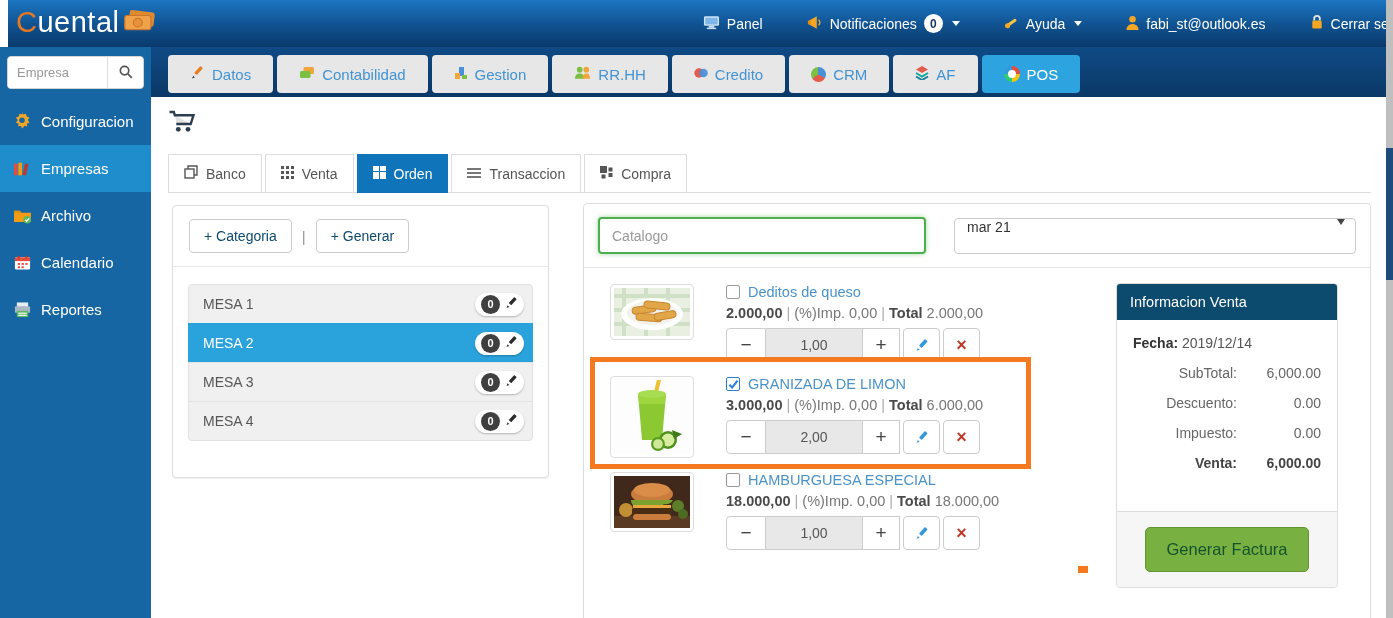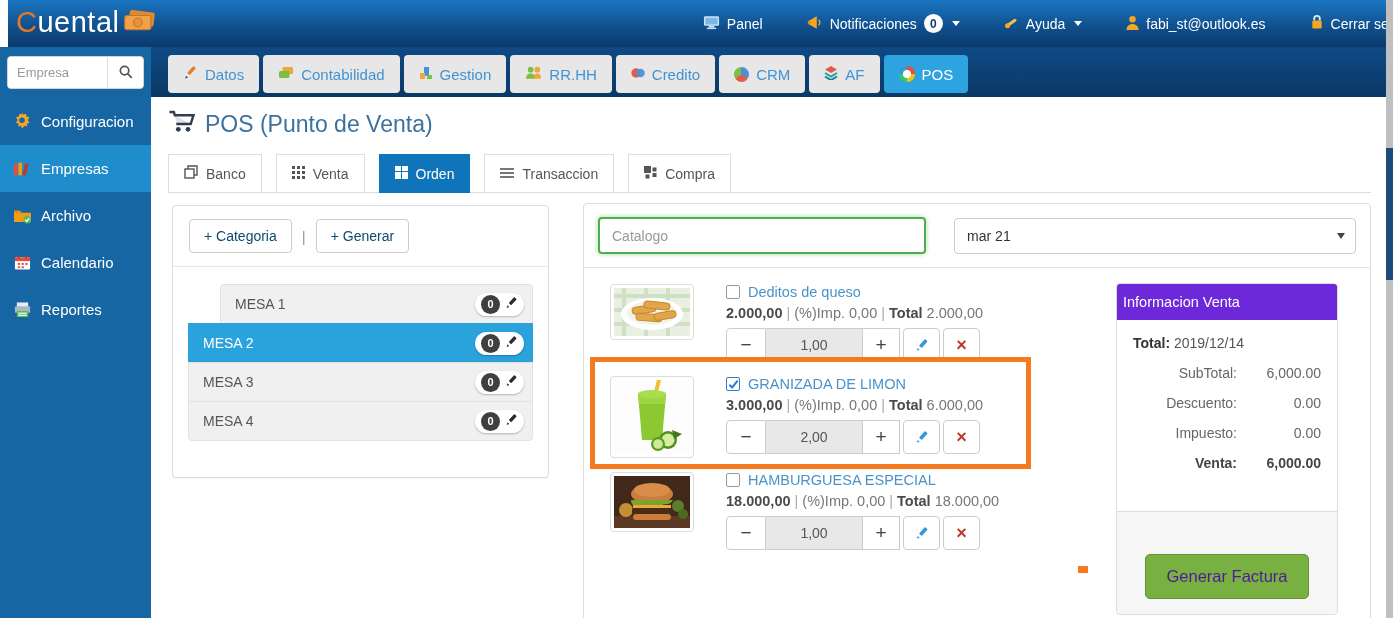--- a/index.html
+++ b/index.html
@@ -29,63 +29,63 @@
   .side-menu { margin-top:8px; }
   .side-item { display:flex; align-items:center; gap:9px; padding:15px 6px 15px 12px; color:#fff; font-size:15px; cursor:pointer; }
   .side-item.active { background:#1f8dcb; }
   .side-item .ic { width:20px; display:flex; justify-content:center; }
 
   
   .tabstrip { position:absolute; left:151px; top:47px; width:1242px; height:50px;
               background:linear-gradient(180deg,#0f4a85 0%,#0a3866 100%); z-index:10; }
   .mtabs { display:flex; padding:8px 0 0 17px; }
   .mtab { display:flex; align-items:center; gap:7px; background:#e7e7e7; color:#4193d4; font-size:15px;
-          padding:9px 15px; border-radius:4px; margin-right:4px; cursor:pointer; height:38px; }
+          padding:9px 22px; border-radius:4px; margin-right:4px; cursor:pointer; height:38px; }
   .mtab.active { background:#2da3e0; color:#fff; }
   .pie-crm { width:15px; height:15px; border-radius:50%; background:conic-gradient(#4a90d9 0 33%,#e25b4d 33% 66%,#7bc043 66% 100%); }
   .pie-pos { width:16px; height:16px; border-radius:50%; position:relative;
              background:conic-gradient(#e84c3d 0 25%,#f1c40f 25% 50%,#2ecc71 50% 75%,#3498db 75% 100%); }
   .pie-pos::after { content:""; position:absolute; left:4px; top:4px; width:8px; height:8px; border-radius:50%; background:#fff; }
 
   
   .page-title { position:absolute; left:168px; top:110px; display:flex; align-items:center; gap:10px;
                 color:#3b719f; font-size:23px; }
   .vtabs { position:absolute; left:168px; top:154px; display:flex; z-index:3; }
   .vtab { display:flex; align-items:center; gap:8px; background:#fff; border:1px solid #ddd; color:#555;
-          font-size:14px; padding:10px 15px; margin-right:14px; cursor:pointer; height:39px; }
+          font-size:14px; padding:10px 15px; margin-right:3px; cursor:pointer; height:39px; }
   .vtab.active { background:#1074ba; border-color:#1074ba; color:#fff; }
   .vtabs-line { position:absolute; left:168px; top:192px; width:1203px; height:1px; background:#ddd; }
 
   
   .left-panel { position:absolute; left:172px; top:205px; width:377px; height:273px; border:1px solid #ddd;
                 border-radius:4px; background:#fff; box-shadow:0 1px 1px rgba(0,0,0,0.05); }
   .lp-head { display:flex; align-items:center; padding:13px 16px; border-bottom:1px solid #e8e8e8; }
   .lp-btn { border:1px solid #ccc; background:#fff; border-radius:4px; padding:8px 14px; font-size:14px;
             color:#0c4a6e; cursor:pointer; font-family:inherit; }
   .lp-div { color:#999; margin:0 10px; font-size:15px; }
   .table-list { margin:17px 15px; }
   .table-row { height:40px; background:#f0f0f0; border:1px solid #e2e2e2; margin-top:-1px; display:flex;
                align-items:center; padding:0 8px 0 14px; font-size:14px; color:#555; cursor:pointer; }
-  .table-row:first-child { border-radius:4px 4px 0 0; margin-top:0;margin-left:32px; }
+  .table-row:first-child { border-radius:4px 4px 0 0; margin-top:0; }
   .table-row:last-child { border-radius:0 0 4px 4px; }
   .table-row.selected { background:#2aa2dc; border-color:#2aa2dc; color:#fff; }
   .row-pill { margin-left:auto; background:#fff; border-radius:13px; padding:2px 6px; display:flex;
               align-items:center; gap:5px; box-shadow:0 1px 2px rgba(0,0,0,0.25); cursor:pointer; }
   .zero-badge { width:19px; height:19px; border-radius:50%; background:#3f3f3f; color:#fff; font-size:11px;
                 font-weight:bold; display:flex; align-items:center; justify-content:center; }
 
   
   .center-panel { position:absolute; left:583px; top:203px; width:788px; height:430px; border:1px solid #ddd;
                   border-radius:4px 4px 0 0; background:#fff; }
   .cp-head { display:flex; align-items:center; gap:28px; padding:13px 14px; border-bottom:1px solid #e5e5e5; }
   .catalog-input { width:352px; height:37px; border:2px solid #4cae4c; border-radius:4px; padding:0 12px;
                    font-size:14px; color:#555; outline:none; font-family:inherit; box-shadow:0 0 5px rgba(76,174,76,0.5); }
   .catalog-input::placeholder { color:#999; }
   .date-select { width:432px; height:36px; border:1px solid #ccc; border-radius:4px; padding:0 10px 0 12px;
-                 font-size:14px; color:#333; display:flex; align-items:center; justify-content:space-between;
+                 font-size:14px; color:#333; display:flex; justify-content:space-between;
                  background:#fff; cursor:pointer; }
   .sel-caret { width:0; height:0; border-left:4px solid transparent; border-right:4px solid transparent;
                border-top:6px solid #444; }
   .cp-body { padding:16px 0 0 26px; }
   .product { display:flex; gap:32px; margin-bottom:14px; }
   .p-img { border:1px solid #ddd; border-radius:4px; background:#fff; padding:3px; align-self:flex-start; line-height:0; }
   .p-name-row { display:flex; align-items:center; gap:8px; }
   .p-name { color:#4a93c8; font-size:14.5px; cursor:pointer; }
   .checkbox { width:14px; height:14px; border:1px solid #9a9a9a; border-radius:2px; background:#fff;
               display:flex; align-items:center; justify-content:center; cursor:pointer; }
@@ -100,31 +100,31 @@
   .qty-input { width:97px; border:1px solid #ccc; border-left:none; background:#e8e8e8; text-align:center;
                color:#555; font-size:14px; outline:none; font-family:inherit; }
   .qty-plus { width:37px; border-left:none; }
   .sq-btn { width:37px; border:1px solid #ccc; background:#fff; border-radius:4px; margin-left:3px;
             display:flex; align-items:center; justify-content:center; cursor:pointer; }
   .del-x { color:#c0392b; font-size:18px; font-weight:bold; font-family:inherit; }
 
   
   .info-card { position:absolute; left:1116px; top:283px; width:222px; border:1px solid #ddd; border-radius:4px;
                background:#fff; z-index:4; }
-  .info-head { background:#6d28d9; color:#fff; font-size:14.5px; padding:10px 6px; border-radius:3px 3px 0 0; }
+  .info-head { background:#0c4a6e; color:#fff; font-size:14.5px; padding:10px 13px; border-radius:3px 3px 0 0; }
   .info-body { padding:15px 16px 10px 16px; }
   .fecha-line { font-size:14px; color:#555; margin-bottom:14px; }
   .fecha-line b { color:#333; }
   .info-row { display:flex; margin-bottom:14px; font-size:14px; color:#666; }
   .info-row .lbl { flex:1; text-align:right; padding-right:14px; }
   .info-row .val { width:70px; text-align:right; }
   .info-row.total { font-weight:bold; color:#444; margin-bottom:30px; }
   .info-foot { border-top:1px solid #ddd; background:#f6f6f6; padding:15px 0; text-align:center; border-radius:0 0 4px 4px; }
-  .gen-btn { background:#78b041; border:1px solid #649332; color:#4c1d95; font-size:16.5px; padding:12px 20px;
-             border-radius:5px; cursor:pointer; font-family:inherit;margin-top:27px; }
+  .gen-btn { background:#78b041; border:1px solid #649332; color:#14532d; font-size:16.5px; padding:12px 20px;
+             border-radius:5px; cursor:pointer; font-family:inherit; }
 
   
   .orange-box { position:absolute; left:590px; top:357px; width:441px; height:112px;
                 border:5px solid #f4791f; z-index:8; pointer-events:none; }
   .orange-marker { position:absolute; left:1078px; top:566px; width:10px; height:7px; background:#f4791f; z-index:8; }
   .scrollbar { position:absolute; right:0; top:0; width:7px; height:618px; background:#bfbfbf; z-index:30; }
   .scroll-thumb { position:absolute; top:148px; left:0; width:7px; height:132px; background:#1d4c7c; }
 </style>
 </head>
 <body>
@@ -326,21 +326,20 @@
   </div>
 </div>
 
 <div class="page-title">
   <span><svg width="27" height="23" viewBox="0 0 27 23">
         <path d="M1.5 2h4.3l1 3.2H25.5l-2.8 8.8H8.3" fill="none" stroke="#2c3e50" stroke-width="2.4"></path>
         <path d="M6.8 5.2l1.9 8.8h13.9z" fill="#2c3e50" opacity="0.15"></path>
         <circle cx="10.3" cy="19.3" r="2.4" fill="#2c3e50"></circle>
         <circle cx="20" cy="19.3" r="2.4" fill="#2c3e50"></circle>
       </svg></span>
-  <span>POS (Punto de Venta)</span>
 </div>
 
 <div class="vtabs-line"></div>
 <div class="vtabs">
   <div class="vtab">
     <span><svg width="14" height="14" viewBox="0 0 14 14" fill="none" stroke="#555" stroke-width="1.4">
           <rect x="1" y="4" width="9" height="9"></rect>
           <path d="M4 4V1h9v9h-3"></path>
         </svg></span>
     <span>Banco</span>
@@ -594,21 +593,21 @@
         </div>
       </div>
     </div>
 
   </div>
 </div>
 
 <div class="info-card">
   <div class="info-head">Informacion Venta</div>
   <div class="info-body">
-    <div class="fecha-line"><b>Total:</b> <span>2019/12/14</span></div>
+    <div class="fecha-line"><b>Fecha:</b> <span>2019/12/14</span></div>
     <div class="info-row">
       <span class="lbl">SubTotal:</span>
       <span class="val">6,000.00</span>
     </div>
     <div class="info-row">
       <span class="lbl">Descuento:</span>
       <span class="val">0.00</span>
     </div>
     <div class="info-row">
       <span class="lbl">Impuesto:</span>

